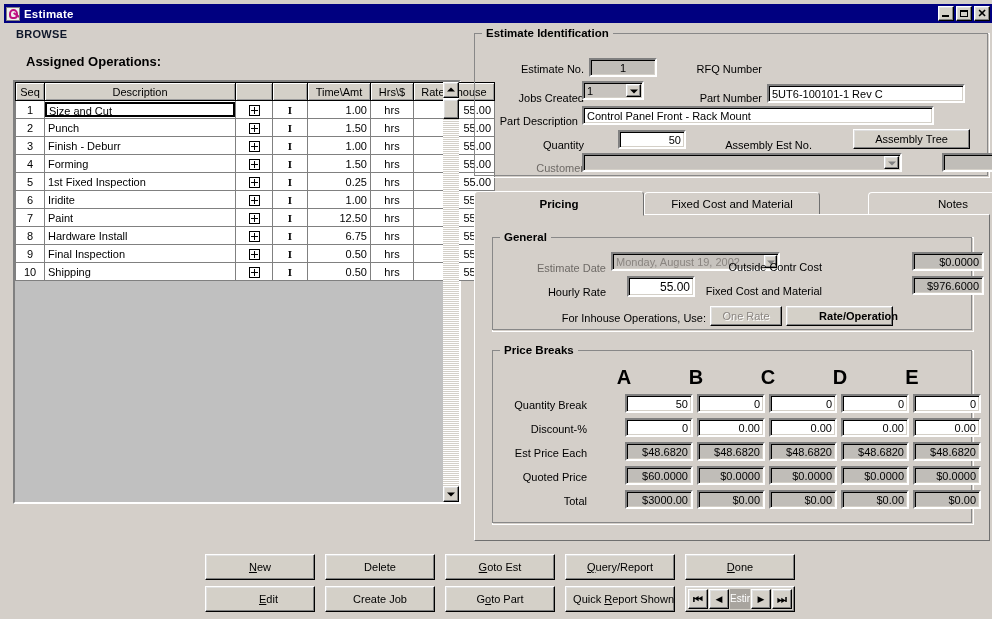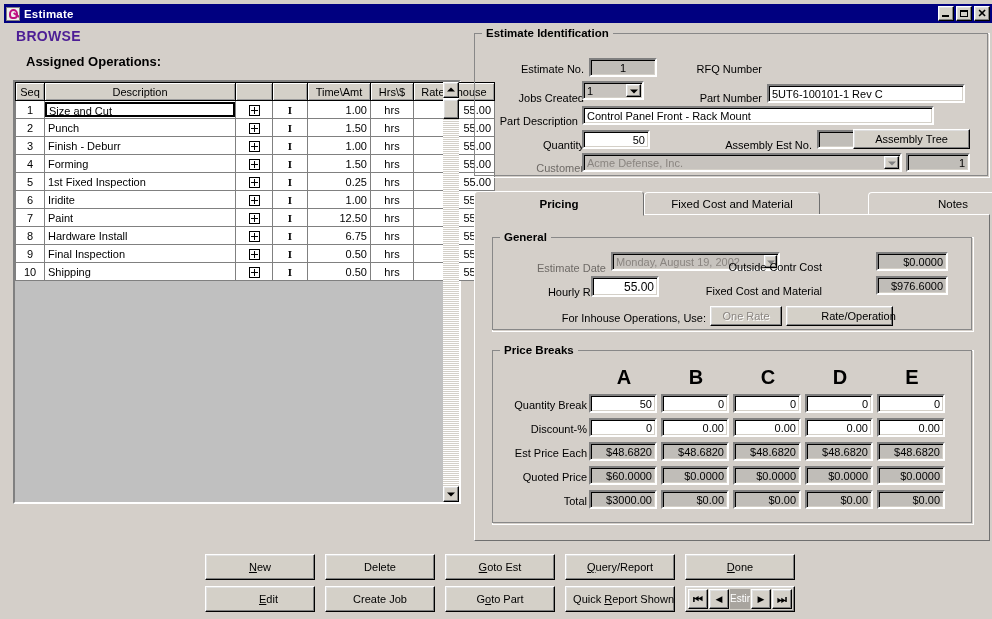--- a/index.html
+++ b/index.html
@@ -27,22 +27,22 @@
   .tb-btn{width:16px;height:15px;background:#d4d0c8;
     border:1px solid;border-color:#fff #000 #000 #fff;
     box-shadow:inset -1px -1px 0 #808080, inset 1px 1px 0 #dfdfdf;
     position:relative;box-sizing:border-box;}
   .tb-min::after{content:"";position:absolute;left:3px;bottom:3px;width:7px;height:2px;background:#000;}
   .tb-max::after{content:"";position:absolute;left:3px;top:3px;width:8px;height:7px;
     border:1px solid #000;border-top-width:2px;box-sizing:border-box;}
   .tb-close{font-size:11px;font-weight:bold;line-height:13px;text-align:center;}
 
   
-  .browse-label{position:absolute;left:14px;top:26px;color:#4c1d95;
-    font-weight:bold;font-size:14px;letter-spacing:0.3px;}
+  .browse-label{position:absolute;left:14px;top:26px;color:#0f172a;
+    font-weight:bold;font-size:11px;letter-spacing:0.3px;}
   .assigned-label{position:absolute;left:24px;top:52px;font-weight:bold;font-size:13px;}
 
   .grid-wrap{position:absolute;left:11px;top:78px;width:448px;height:424px;
     background:#c0c0c0;border:2px solid;
     border-color:#808080 #ffffff #ffffff #808080;box-sizing:border-box;}
   .grid-inner{position:absolute;left:0;top:0;right:16px;top:0;}
   table.ops{border-collapse:collapse;width:418px;table-layout:fixed;background:#fff;}
   table.ops th{
     background:#d4d0c8;border:1px solid #000;border-width:0 1px 1px 0;
     font-weight:normal;font-size:11px;height:17px;padding:0 2px;text-align:center;
@@ -94,42 +94,42 @@
     font-weight:bold;font-size:11.5px;z-index:2;}
 
   
   .lbl{position:absolute;font-size:11px;text-align:right;white-space:nowrap;}
   .lbl-dis{color:#6e6a66;}
   .fld{position:absolute;box-sizing:border-box;background:#fff;
     border:2px solid;border-color:#808080 #fff #fff #808080;
     box-shadow:inset 1px 1px 0 #000, inset -1px -1px 0 #d4d0c8;
     font-size:11px;line-height:15px;padding:1px 3px;height:19px;overflow:hidden;white-space:nowrap;}
   .fld.ro{background:#c0bdb8;color:#000;}
-  .fld.r{text-align:right;}
+  .fld.r{text-align:right;margin-left:36px;}
   .fld.c{text-align:center;}
   .combo{position:absolute;box-sizing:border-box;background:#c7c3be;
     border:2px solid;border-color:#808080 #fff #fff #808080;
     box-shadow:inset 1px 1px 0 #000, inset -1px -1px 0 #d4d0c8;
     font-size:11px;line-height:15px;padding:1px 3px;height:19px;}
   .combo .cb-txt{display:block;overflow:hidden;white-space:nowrap;}
   .cb-arrow{position:absolute;right:1px;top:1px;width:15px;height:13px;background:#d4d0c8;
     border:1px solid;border-color:#fff #000 #000 #fff;
     box-shadow:inset -1px -1px 0 #808080, inset 1px 1px 0 #dfdfdf;box-sizing:border-box;}
   .cb-arrow::after{content:"";position:absolute;left:50%;top:50%;
     transform:translate(-50%,-40%);border-left:4px solid transparent;border-right:4px solid transparent;border-top:4px solid #000;}
   .cb-arrow.dim::after{border-top-color:#808080;}
 
   
   .btn{position:absolute;box-sizing:border-box;background:#d4d0c8;
     border:1px solid;border-color:#fff #000 #000 #fff;
     box-shadow:inset -1px -1px 0 #808080, inset 1px 1px 0 #dfdfdf;
     font-size:11px;display:flex;align-items:center;justify-content:center;
     font-family:"Liberation Sans",sans-serif;cursor:default;}
   .btn.dis{color:#8a8580;text-shadow:1px 1px 0 #fff;}
-  .btn.bold{font-weight:normal;padding-left:38px;}
+  .btn.bold{font-weight:bold;padding-left:38px;}
 
   
   .tabstrip{position:absolute;left:472px;top:190px;width:516px;height:24px;}
   .tab{position:absolute;height:23px;box-sizing:border-box;background:#d4cfc9;
     display:flex;align-items:center;justify-content:center;font-size:11.5px;
     border:1px solid;border-color:#fff #6f6f6f #d4cfc9 #fff;
     border-radius:4px 4px 0 0;}
   .tab.sel{font-weight:bold;height:25px;top:-1px;z-index:3;}
   .tabbody{position:absolute;left:472px;top:212px;width:516px;height:327px;
     background:#d4cfc9;box-sizing:border-box;
@@ -302,21 +302,20 @@
   <div class="fld r" style="left:580px;top:128px;width:68px;">50</div>
 
   <div class="lbl" style="left:680px;top:137px;width:130px;">Assembly Est No.</div>
   <div class="fld ro r" style="left:815px;top:128px;width:55px;"></div>
   <div class="btn" style="left:851px;top:127px;width:117px;height:20px;">
     <span>Assembly Tree</span>
   </div>
 
   <div class="lbl lbl-dis" style="left:482px;top:160px;width:100px;">Customer</div>
   <div class="combo" style="left:580px;top:151px;width:320px;background:#c7c3be;color:#8a8580;">
-    <span class="cb-txt">Acme Defense, Inc.</span>
     <span class="cb-arrow dim"></span>
   </div>
   <div class="fld ro r" style="left:904px;top:151px;width:64px;">1</div>
 
   <div class="tabstrip">
     <div class="tab sel" style="left:0px;width:170px;">
       <span>Pricing</span>
     </div>
     <div class="tab" style="left:170px;width:176px;">
       <span>Fixed Cost and Material</span>

